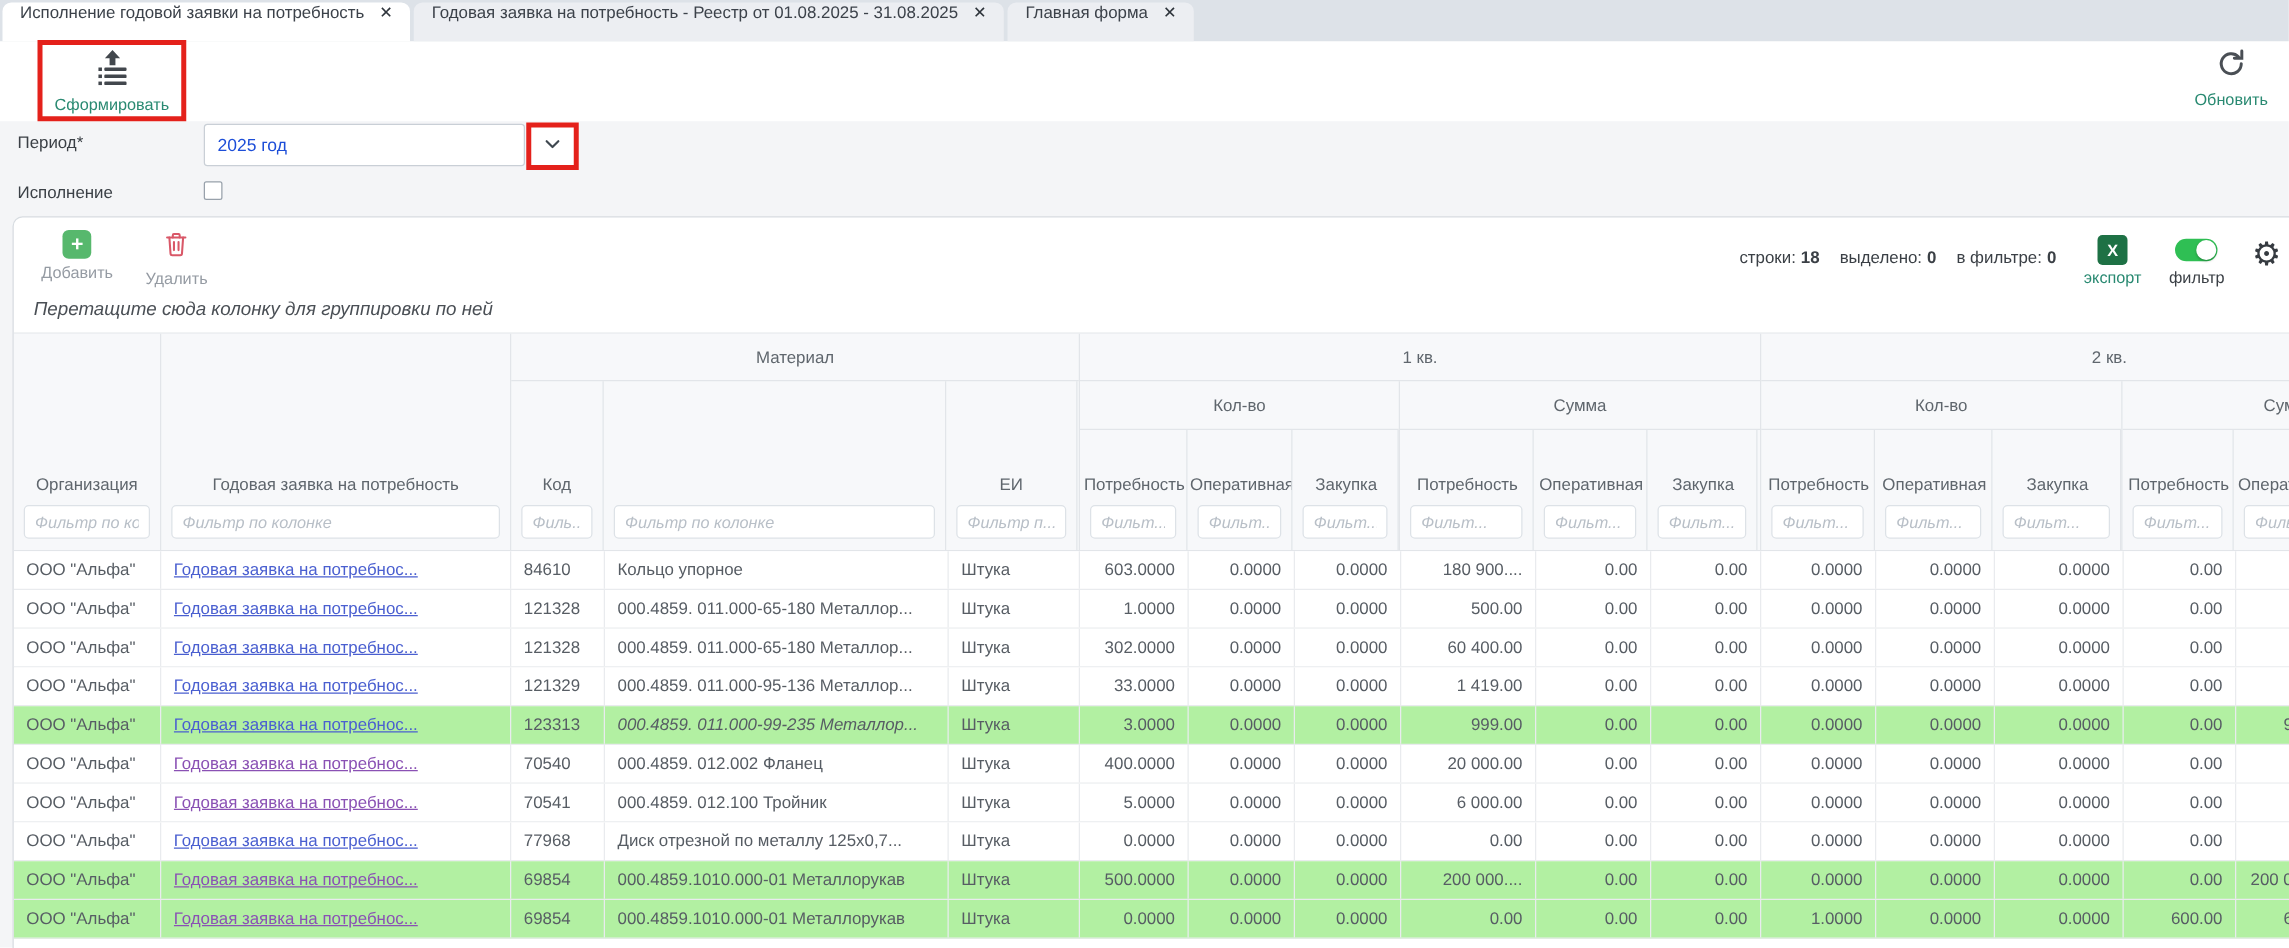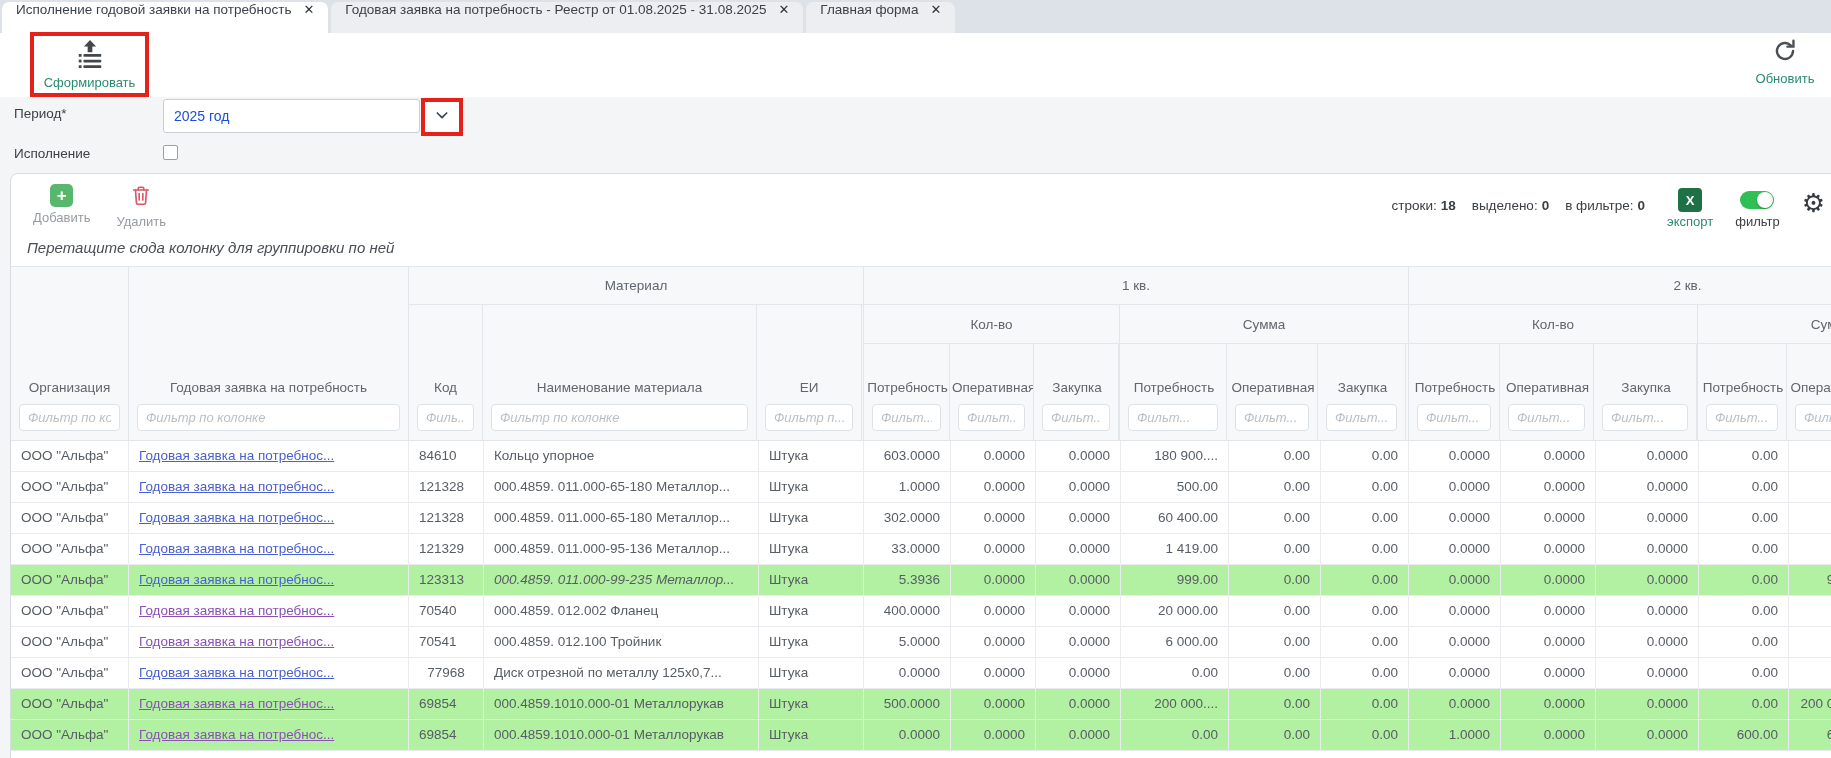--- a/index.html
+++ b/index.html
@@ -209,21 +209,20 @@
           <div class="filt"><input placeholder="Фильтр по колонке" style=""></div>
         </div>
         <div class="vcol vline" style="width: 455px;">
           <div class="grp-label">Материал</div>
           <div class="hrow">
             <div class="th-mid vline" style="width: 74px;">
               <div class="th-label">Код</div>
               <div class="filt"><input placeholder="Филь..." style=""></div>
             </div>
             <div class="th-mid vline" style="width: 274px;">
-              <div class="th-label">Наименование материала</div>
               <div class="filt"><input placeholder="Фильтр по колонке" style=""></div>
             </div>
             <div class="th-mid vline" style="width: 105px;">
               <div class="th-label">ЕИ</div>
               <div class="filt"><input placeholder="Фильтр п..." style=""></div>
             </div>
           </div>
         </div>
         <div class="vcol vline" style="width: 545px;">
           <div class="grp-label">1 кв.</div>
@@ -381,21 +380,21 @@
         <div class="td num" style="width: 90px;"></div>
       </div>
       <div class="tr hl">
         <div class="td" style="width: 118px;">ООО "Альфа"</div>
         <div class="td" style="width: 280px;">
           <a href="#">Годовая заявка на потребнос...</a>
         </div>
         <div class="td" style="width: 75px;">123313</div>
         <div class="td" style="width: 275px; font-style: italic;">000.4859. 011.000-99-235 Металлор...</div>
         <div class="td" style="width: 105px;">Штука</div>
-        <div class="td num" style="width: 87px;">5.3936</div>
+        <div class="td num" style="width: 87px;">3.0000</div>
         <div class="td num" style="width: 85px;">0.0000</div>
         <div class="td num" style="width: 85px;">0.0000</div>
         <div class="td num" style="width: 108px;">999.00</div>
         <div class="td num" style="width: 92px;">0.00</div>
         <div class="td num" style="width: 88px;">0.00</div>
         <div class="td num" style="width: 92px;">0.0000</div>
         <div class="td num" style="width: 95px;">0.0000</div>
         <div class="td num" style="width: 103px;">0.0000</div>
         <div class="td num" style="width: 90px;">0.00</div>
         <div class="td num" style="width: 90px;">999.00</div>
@@ -438,21 +437,21 @@
         <div class="td num" style="width: 95px;">0.0000</div>
         <div class="td num" style="width: 103px;">0.0000</div>
         <div class="td num" style="width: 90px;">0.00</div>
         <div class="td num" style="width: 90px;"></div>
       </div>
       <div class="tr">
         <div class="td" style="width: 118px;">ООО "Альфа"</div>
         <div class="td" style="width: 280px;">
           <a href="#">Годовая заявка на потребнос...</a>
         </div>
-        <div class="td" style="width: 75px; text-align: center;">77968</div>
+        <div class="td" style="width: 75px;">77968</div>
         <div class="td" style="width: 275px;">Диск отрезной по металлу 125х0,7...</div>
         <div class="td" style="width: 105px;">Штука</div>
         <div class="td num" style="width: 87px;">0.0000</div>
         <div class="td num" style="width: 85px;">0.0000</div>
         <div class="td num" style="width: 85px;">0.0000</div>
         <div class="td num" style="width: 108px;">0.00</div>
         <div class="td num" style="width: 92px;">0.00</div>
         <div class="td num" style="width: 88px;">0.00</div>
         <div class="td num" style="width: 92px;">0.0000</div>
         <div class="td num" style="width: 95px;">0.0000</div>

